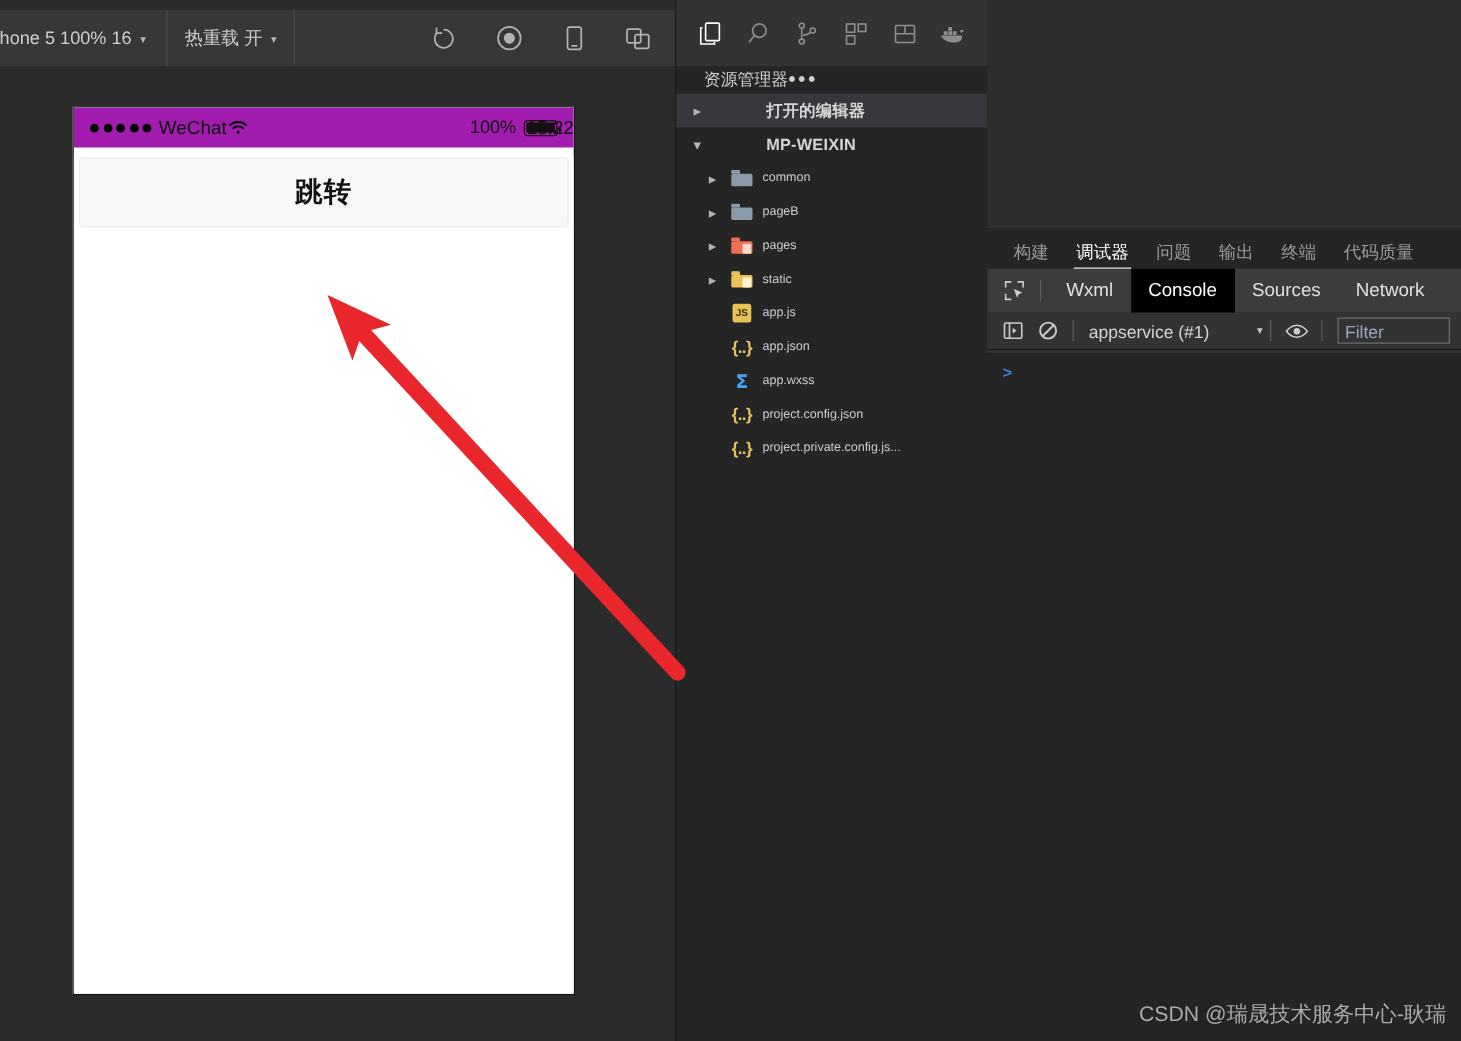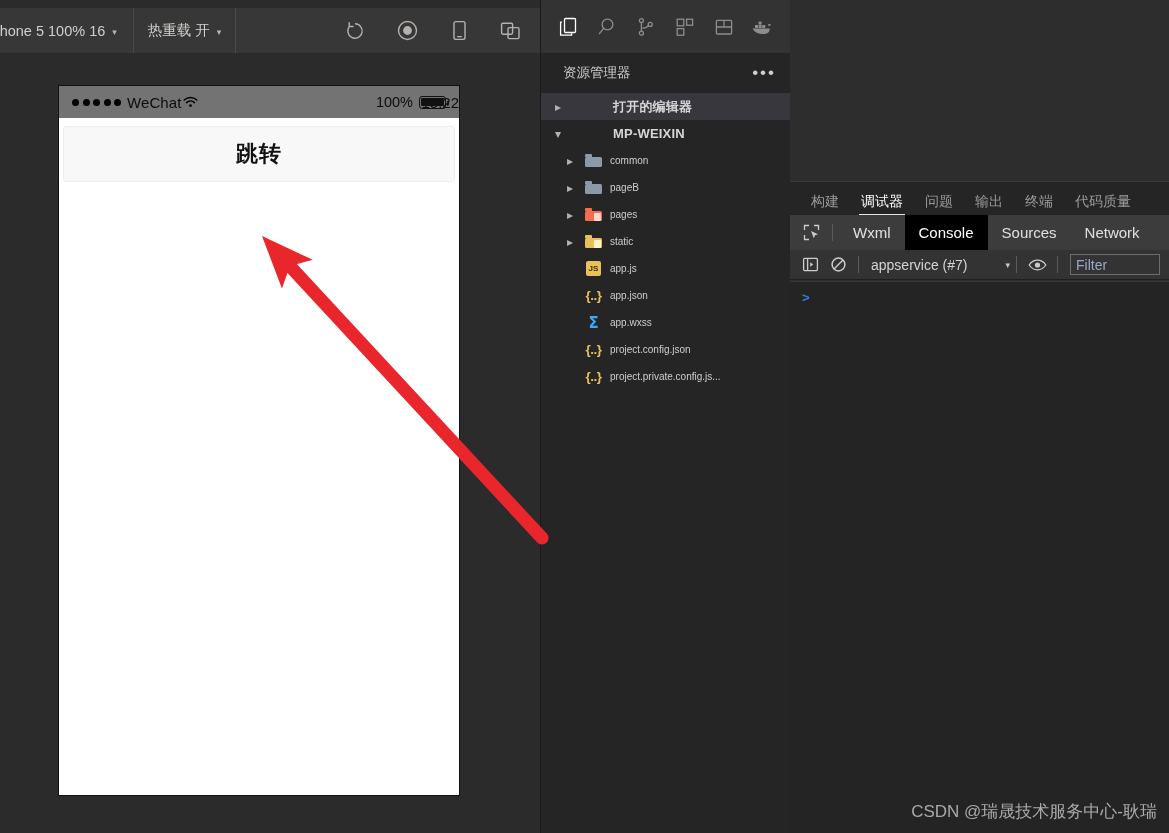--- a/index.html
+++ b/index.html
@@ -45,21 +45,21 @@
 
   
   .phone {
     position: absolute; left: 58px; top: 85px;
     width: 402px; height: 711px;
     background: #ffffff;
     border: 1px solid #111;
     overflow: hidden;
   }
   .phone-status {
-    height: 32px; background: #737373;
+    height: 32px; background: #a21caf;
     display: flex; align-items: center;
     padding: 0 13px;
     font-size: 14.5px; color: #0c0c0c;
     position: relative;
   }
   .sig-dots { display: flex; gap: 3.5px; align-items: center; }
   .sig-dots i { width: 7px; height: 7px; border-radius: 50%; background: #000; display: block; }
   .carrier { margin-left: 6px; font-size: 15px; letter-spacing: .1px; }
   .wifi-ic { margin-left: 1px; display: inline-flex; align-items: center; }
   .status-time {
@@ -127,21 +127,21 @@
     height: 53px; background: #333333;
     display: flex; align-items: center; gap: 0;
     padding: 0 8px;
   }
   .act-ic {
     width: 40px; height: 40px; display:flex; align-items:center; justify-content:center;
     color: #8d8d8d;
   }
   .act-ic.active { color: #ffffff; }
   .vs-title {
-    height: 40px; display:flex; align-items:center; justify-content: space-between;
+    height: 22px; display:flex; align-items:center; justify-content: flex-start;
     padding: 0 14px 0 22px;
     color: #cfcfcf; font-size: 13.5px;
   }
   .vs-title .dots { color:#cfcfcf; font-size: 17px; letter-spacing:2px; line-height: 10px; }
   .vs-row {
     height: 27px; display:flex; align-items:center;
     padding-left: 10px; color: #ccc; font-size: 14px; gap: 6px;
   }
   .vs-row.section { font-weight: bold; font-size: 12.5px; letter-spacing:.2px; color:#cfcfcf;gap:48px;}
   .vs-row.hl { background: #37373d; }
@@ -490,21 +490,21 @@
         </svg>
       </div>
       <div class="tb2-ic">
         <svg width="17" height="17" viewBox="0 0 17 17" fill="none" stroke="currentColor" stroke-width="1.5">
           <circle cx="8.5" cy="8.5" r="6.4"></circle>
           <line x1="4" y1="13" x2="13" y2="4"></line>
         </svg>
       </div>
       <div class="vsep"></div>
       <div class="ctx-sel">
-        <span>appservice (#7)</span>
+        <span>appservice (#1)</span>
         <span class="car">▾</span>
       </div>
       <div class="vsep"></div>
       <div class="tb2-ic">
         <svg width="19" height="14" viewBox="0 0 19 14" fill="none" stroke="currentColor" stroke-width="1.3">
           <path d="M1.2 7S4.4 2.2 9.5 2.2 17.8 7 17.8 7 14.6 11.8 9.5 11.8 1.2 7 1.2 7z"></path>
           <circle cx="9.5" cy="7" r="2.6" fill="currentColor" stroke="none"></circle>
         </svg>
       </div>
       <div class="vsep"></div>

